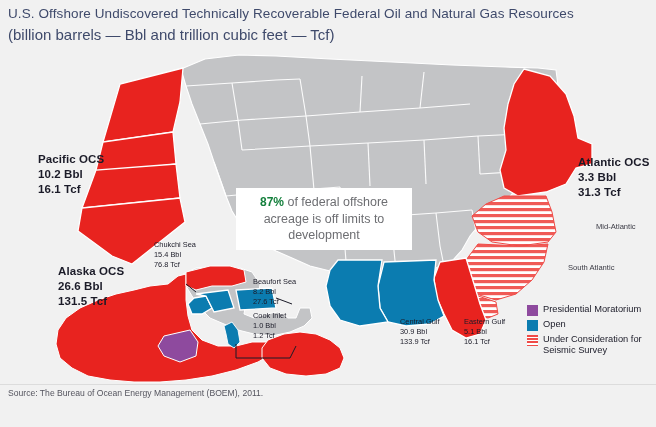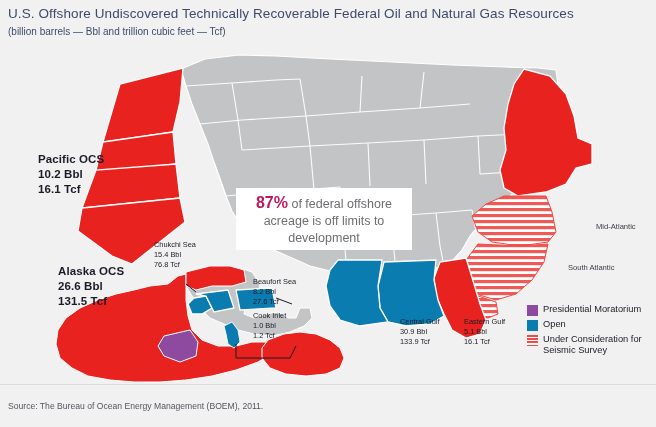--- a/index.html
+++ b/index.html
@@ -2,47 +2,47 @@
 <html><head>
 <meta charset="utf-8">
 <style>
   html,body{margin:0;padding:0;background:#fff;}
   body{width:656px;height:427px;overflow:hidden;font-family:"Liberation Sans",sans-serif;}
   #page{position:relative;width:656px;height:427px;background:#f1f1f1;}
 
   
   #header{position:absolute;left:0;top:0;width:656px;height:48px;background:#f1f1f1;}
   #title{position:absolute;left:8px;top:6px;font-size:13.5px;color:#3f4a6b;letter-spacing:.1px;white-space:nowrap;}
-  #subtitle{position:absolute;left:8px;top:26px;font-size:10px;color:#3f4a6b;white-space:nowrap;}
+  #subtitle{position:absolute;left:8px;top:26px;font-size:15px;color:#3f4a6b;white-space:nowrap;}
 
   
   #mapwrap{position:absolute;left:0;top:46px;width:656px;height:338px;}
   #map{position:absolute;left:0;top:0;}
 
   
   #callout{position:absolute;left:236px;top:142px;width:176px;height:62px;background:#ffffff;
            display:flex;align-items:center;justify-content:center;text-align:center;}
   #callout-text{font-size:12.5px;color:#6d6e72;line-height:1.32;padding:0 6px;}
-  #callout-text .pct{color:#be185d;font-weight:bold;font-size:16px;text-align:center;}
+  #callout-text .pct{color:#15803d;font-weight:bold;font-size:12px;text-align:center;}
 
   
   .lbl{position:absolute;color:#1b1b28;}
   .big{font-weight:bold;font-size:11.5px;line-height:1.30;letter-spacing:.1px;}
   .small{font-size:7.4px;line-height:1.33;color:#1b1b28;}
   .tiny-gray{font-size:7.6px;color:#3a3a44;padding-left:40px;}
 
   
   #legend{position:absolute;left:527px;top:304px;width:125px;}
   .leg-row{display:flex;align-items:flex-start;margin-bottom:3px;}
   .swatch{width:11px;height:11px;margin-right:5px;flex:0 0 auto;margin-top:1px;}
   .leg-label{font-size:9.3px;color:#1b1b28;line-height:1.18;}
 
   
   #footer{position:absolute;left:0;top:384px;width:656px;height:43px;background:#f1f1f1;border-top:1px solid #dcdcdc;}
-  #source{position:absolute;left:8px;top:16px;font-size:8.6px;color:#55555f;}
+  #source{position:absolute;left:8px;top:3px;font-size:8.6px;color:#55555f;}
 </style>
 </head>
 <body>
 
 <div id="page">
 
   <div id="header">
     <div id="title">U.S. Offshore Undiscovered Technically Recoverable Federal Oil and Natural Gas Resources</div>
     <div id="subtitle">(billion barrels — Bbl and trillion cubic feet — Tcf)</div>
   </div>
@@ -178,20 +178,25 @@
       <div id="callout-text"><span class="pct">87%</span><span> of federal offshore acreage is off limits to development</span></div>
     </div>
   </div>
 
   <div class="lbl big" style="left:38px;top:152px;">
     <div>Pacific OCS</div>
     <div>10.2 Bbl</div>
     <div>16.1 Tcf</div>
   </div>
 
+  <div class="lbl big" style="left:578px;top:155px;">
+    <div>Atlantic OCS</div>
+    <div>3.3 Bbl</div>
+    <div>31.3 Tcf</div>
+  </div>
 
   <div class="lbl big" style="left:58px;top:264px;">
     <div>Alaska OCS</div>
     <div>26.6 Bbl</div>
     <div>131.5 Tcf</div>
   </div>
 
 
   <div class="lbl small" style="left:154px;top:240px;">
     <div>Chukchi Sea</div>

